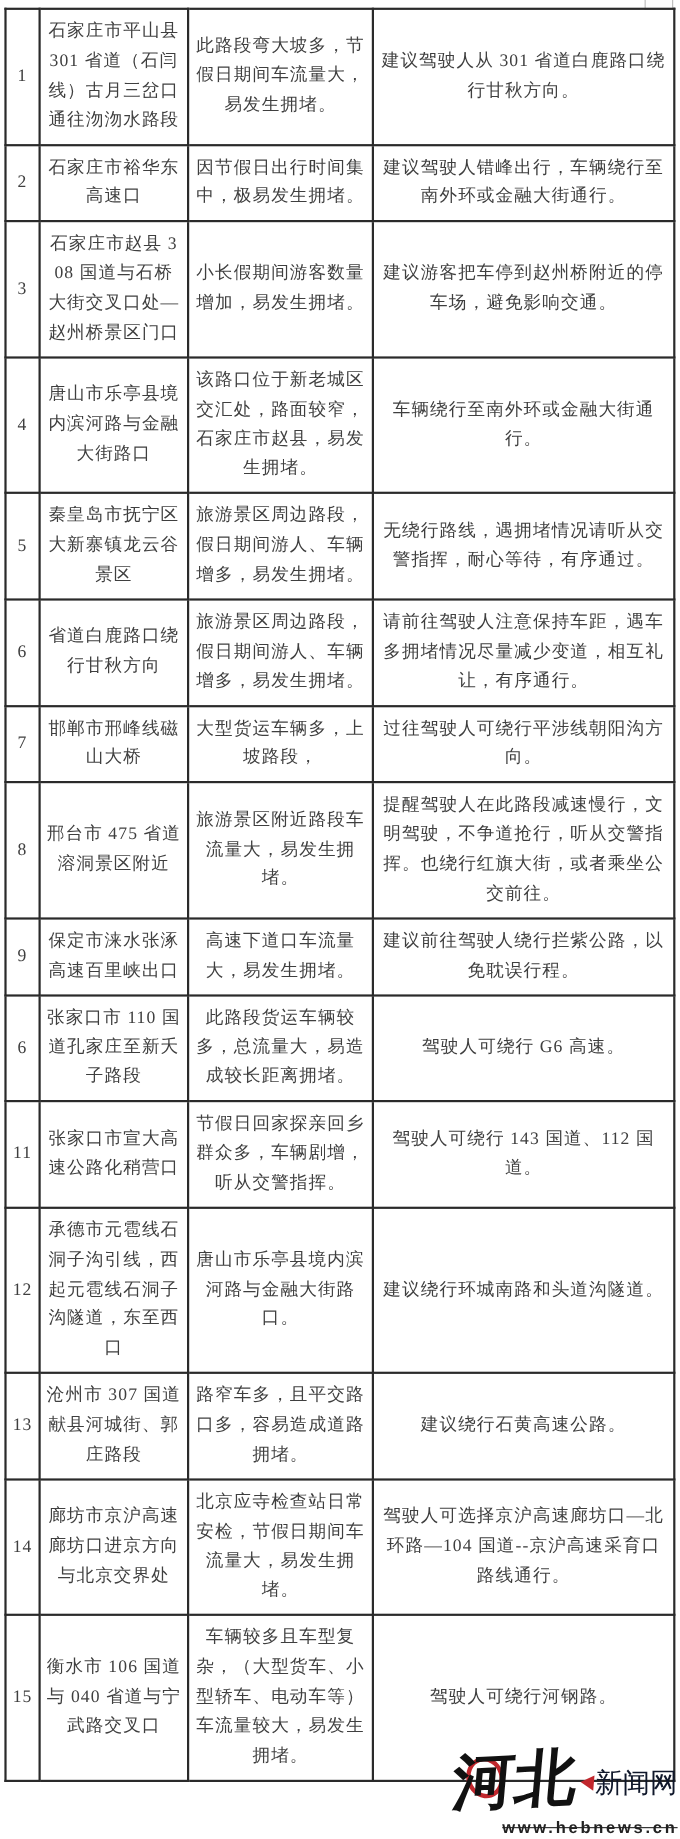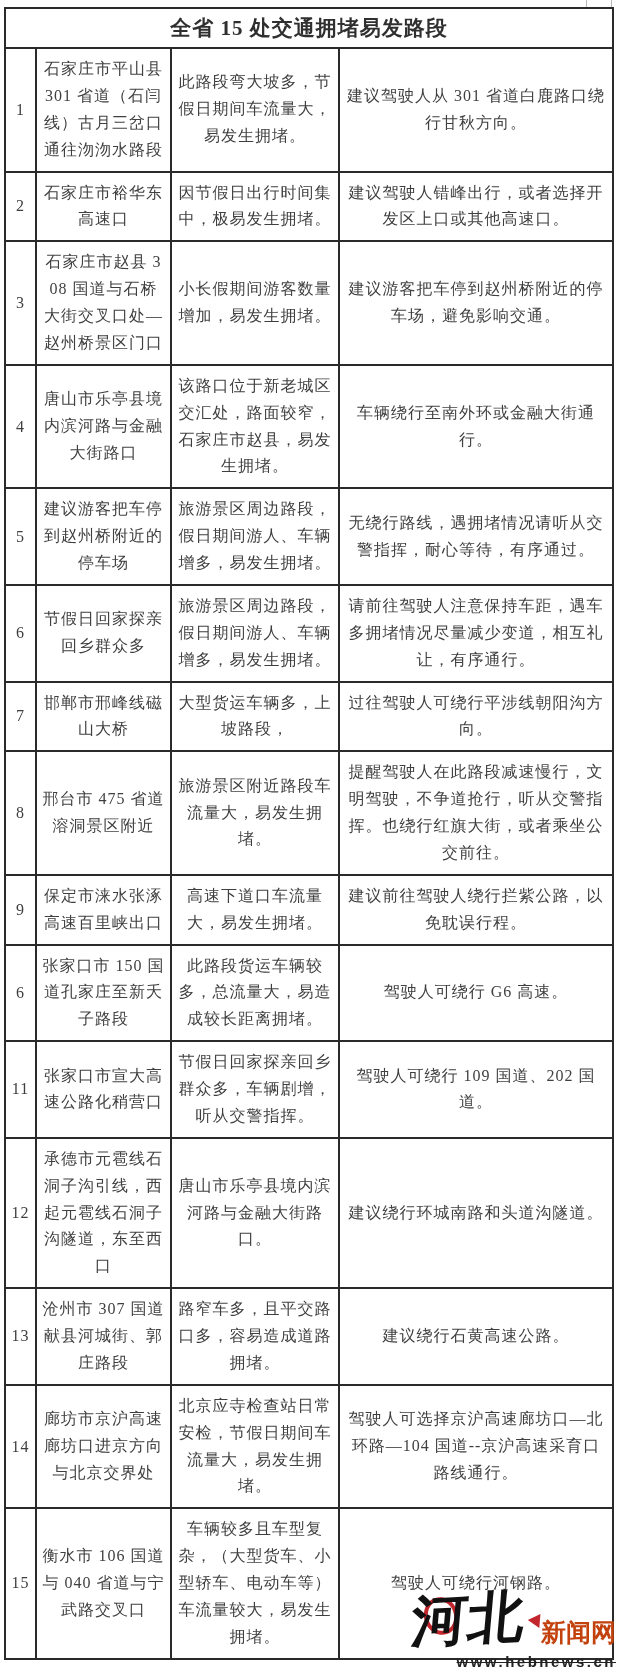--- a/index.html
+++ b/index.html
@@ -69,22 +69,22 @@
     line-height:1;
   }
   .wm-ring{
     position:absolute;right:158px;bottom:18px;
     width:26px;height:30px;
     border:4px solid #c1272d;
     border-radius:50%;
     transform:rotate(-18deg);
   }
   .wm-suffix{
-    position:absolute;right:0;bottom:4px;
-    font-size:25px;font-weight:700;color:#c2410c;
+    position:absolute;right:0;bottom:16px;
+    font-size:25px;font-weight:400;color:#0f172a;
     letter-spacing:0;
   }
   .wm-spark{
     position:absolute;right:72px;bottom:28px;
     width:0;height:0;
     border-left:7px solid transparent;
     border-right:7px solid transparent;
     border-bottom:12px solid #c1272d;
     transform:rotate(35deg);
   }
@@ -110,63 +110,60 @@
   <div class="corner-artifact"></div>
 
   <table class="congestion">
     <colgroup>
       <col style="width:31px">
       <col style="width:135px">
       <col style="width:168px">
       <col style="width:274px">
     </colgroup>
     <thead>
-      <tr>
-        <th class="title-cell" colspan="4">全省 15 处交通拥堵易发路段</th>
-      </tr>
     </thead>
     <tbody id="table-body">
   <tr>
     <td class="c-no">1</td>
     <td class="c-loc">石家庄市平山县 301 省道（石闫线）古月三岔口通往沕沕水路段</td>
     <td class="c-reason">此路段弯大坡多，节假日期间车流量大，易发生拥堵。</td>
     <td class="c-sugg">建议驾驶人从 301 省道白鹿路口绕行甘秋方向。</td>
   </tr>
 
   <tr>
     <td class="c-no">2</td>
     <td class="c-loc">石家庄市裕华东高速口</td>
     <td class="c-reason">因节假日出行时间集中，极易发生拥堵。</td>
-    <td class="c-sugg">建议驾驶人错峰出行，或者选择开发区上口或其他高速口。</td>
+    <td class="c-sugg">建议驾驶人错峰出行，车辆绕行至南外环或金融大街通行。</td>
   </tr>
 
   <tr>
     <td class="c-no">3</td>
     <td class="c-loc">石家庄市赵县 308 国道与石桥大街交叉口处—赵州桥景区门口</td>
     <td class="c-reason">小长假期间游客数量增加，易发生拥堵。</td>
     <td class="c-sugg">建议游客把车停到赵州桥附近的停车场，避免影响交通。</td>
   </tr>
 
   <tr>
     <td class="c-no">4</td>
     <td class="c-loc">唐山市乐亭县境内滨河路与金融大街路口</td>
     <td class="c-reason">该路口位于新老城区交汇处，路面较窄，石家庄市赵县，易发生拥堵。</td>
     <td class="c-sugg">车辆绕行至南外环或金融大街通行。</td>
   </tr>
 
   <tr>
     <td class="c-no">5</td>
-    <td class="c-loc">建议游客把车停到赵州桥附近的停车场</td>
+    <td class="c-loc">秦皇岛市抚宁区大新寨镇龙云谷景区</td>
     <td class="c-reason">旅游景区周边路段，假日期间游人、车辆增多，易发生拥堵。</td>
     <td class="c-sugg">无绕行路线，遇拥堵情况请听从交警指挥，耐心等待，有序通过。</td>
   </tr>
 
   <tr>
     <td class="c-no">6</td>
-    <td class="c-loc">节假日回家探亲回乡群众多</td>
+    <td class="c-loc">省道白鹿路口绕行甘秋方向</td>
     <td class="c-reason">旅游景区周边路段，假日期间游人、车辆增多，易发生拥堵。</td>
     <td class="c-sugg">请前往驾驶人注意保持车距，遇车多拥堵情况尽量减少变道，相互礼让，有序通行。</td>
   </tr>
 
   <tr>
     <td class="c-no">7</td>
     <td class="c-loc">邯郸市邢峰线磁山大桥</td>
     <td class="c-reason">大型货运车辆多，上坡路段，</td>
     <td class="c-sugg">过往驾驶人可绕行平涉线朝阳沟方向。</td>
   </tr>
@@ -180,30 +177,30 @@
 
   <tr>
     <td class="c-no">9</td>
     <td class="c-loc">保定市涞水张涿高速百里峡出口</td>
     <td class="c-reason">高速下道口车流量大，易发生拥堵。</td>
     <td class="c-sugg">建议前往驾驶人绕行拦紫公路，以免耽误行程。</td>
   </tr>
 
   <tr>
     <td class="c-no">6</td>
-    <td class="c-loc">张家口市 150 国道孔家庄至新夭子路段</td>
+    <td class="c-loc">张家口市 110 国道孔家庄至新夭子路段</td>
     <td class="c-reason">此路段货运车辆较多，总流量大，易造成较长距离拥堵。</td>
     <td class="c-sugg">驾驶人可绕行 G6 高速。</td>
   </tr>
 
   <tr>
     <td class="c-no">11</td>
     <td class="c-loc">张家口市宣大高速公路化稍营口</td>
     <td class="c-reason">节假日回家探亲回乡群众多，车辆剧增，听从交警指挥。</td>
-    <td class="c-sugg">驾驶人可绕行 109 国道、202 国道。</td>
+    <td class="c-sugg">驾驶人可绕行 143 国道、112 国道。</td>
   </tr>
 
   <tr>
     <td class="c-no">12</td>
     <td class="c-loc">承德市元雹线石洞子沟引线，西起元雹线石洞子沟隧道，东至西口</td>
     <td class="c-reason">唐山市乐亭县境内滨河路与金融大街路口。</td>
     <td class="c-sugg">建议绕行环城南路和头道沟隧道。</td>
   </tr>
 
   <tr>

